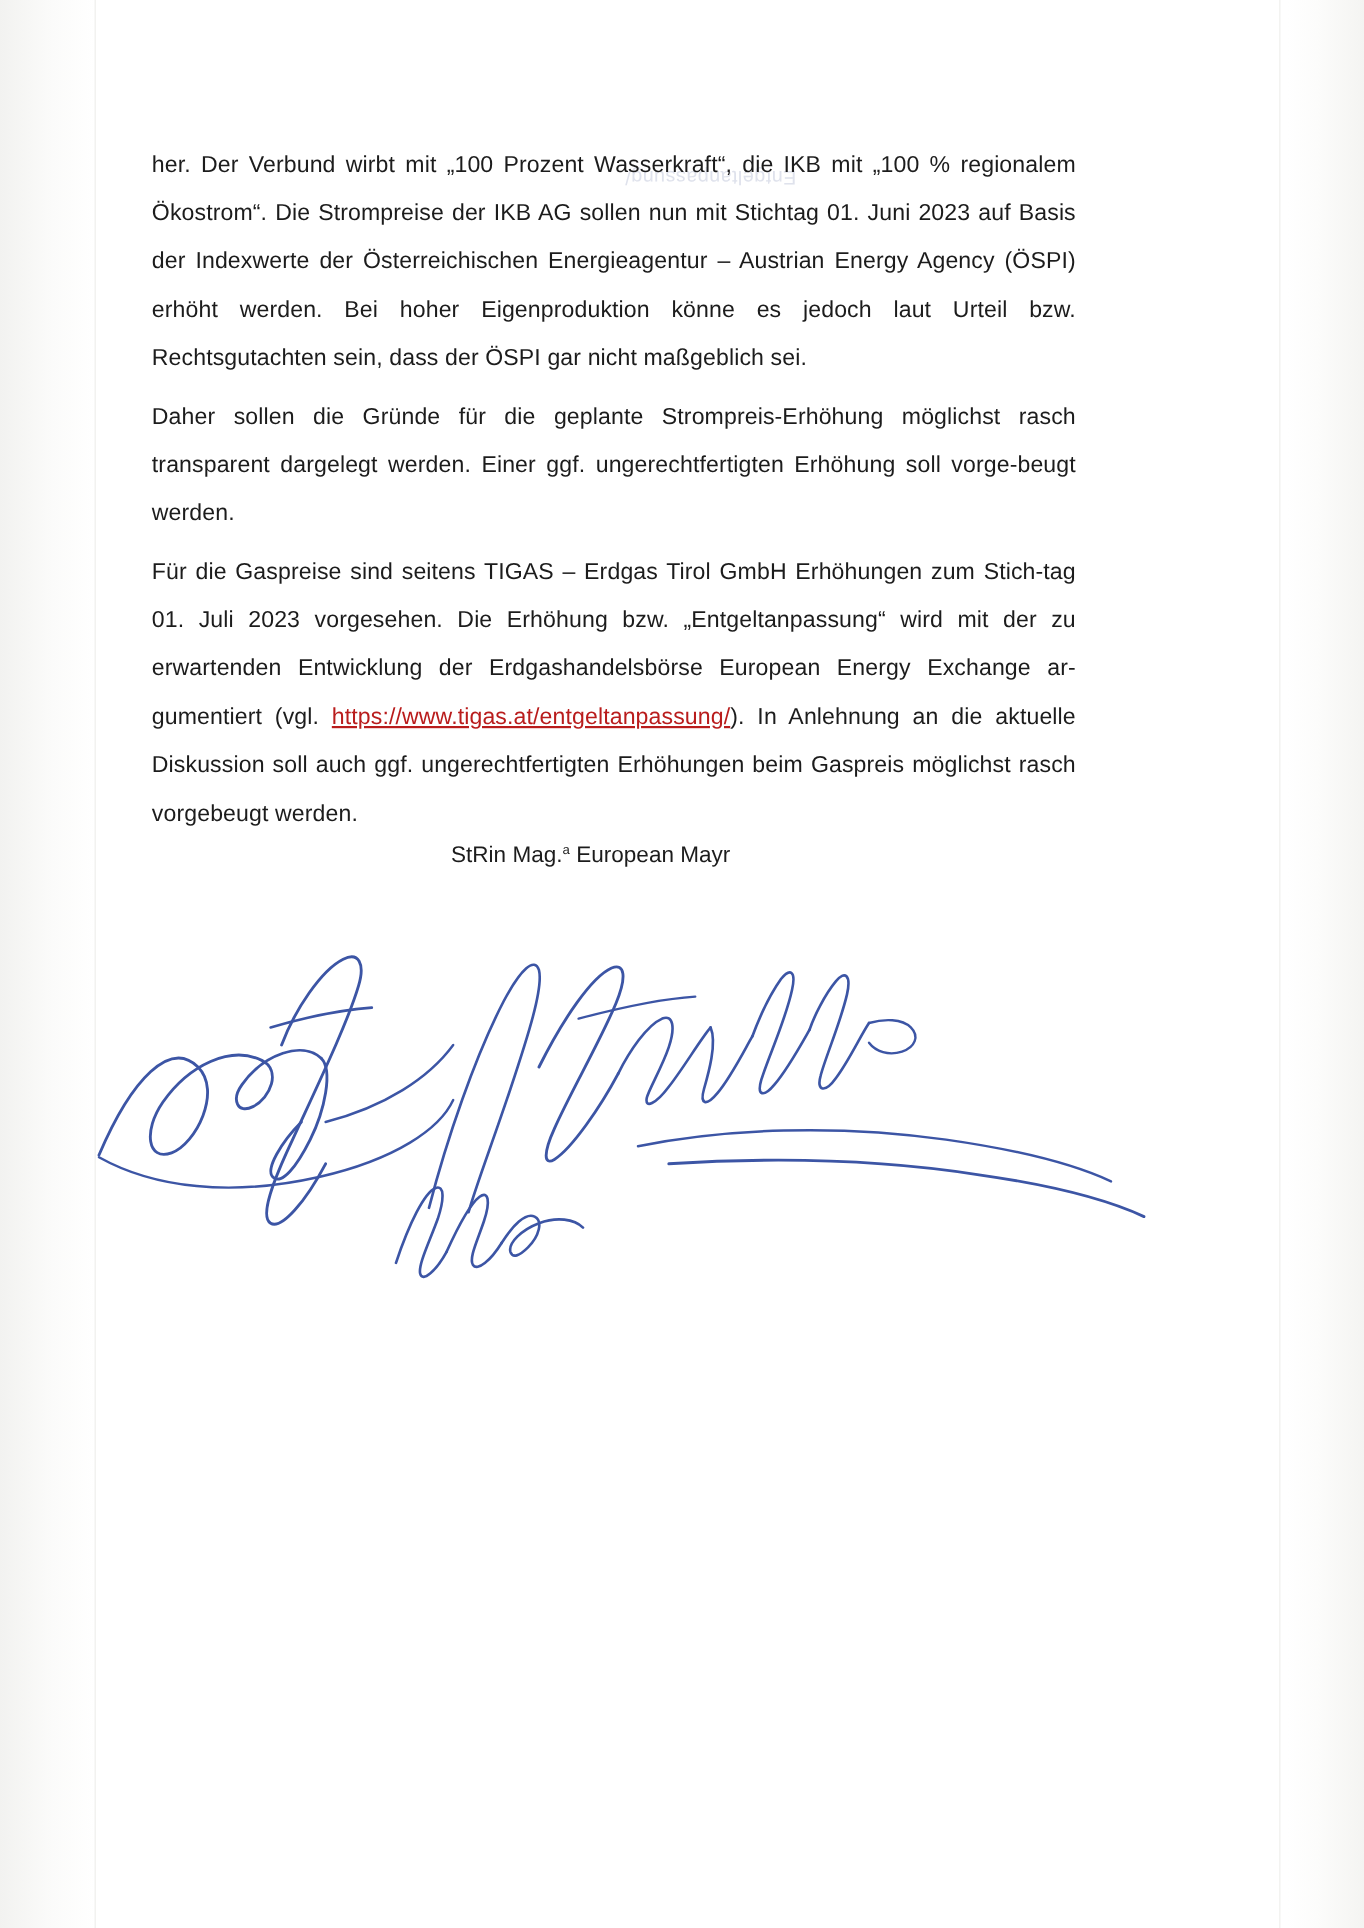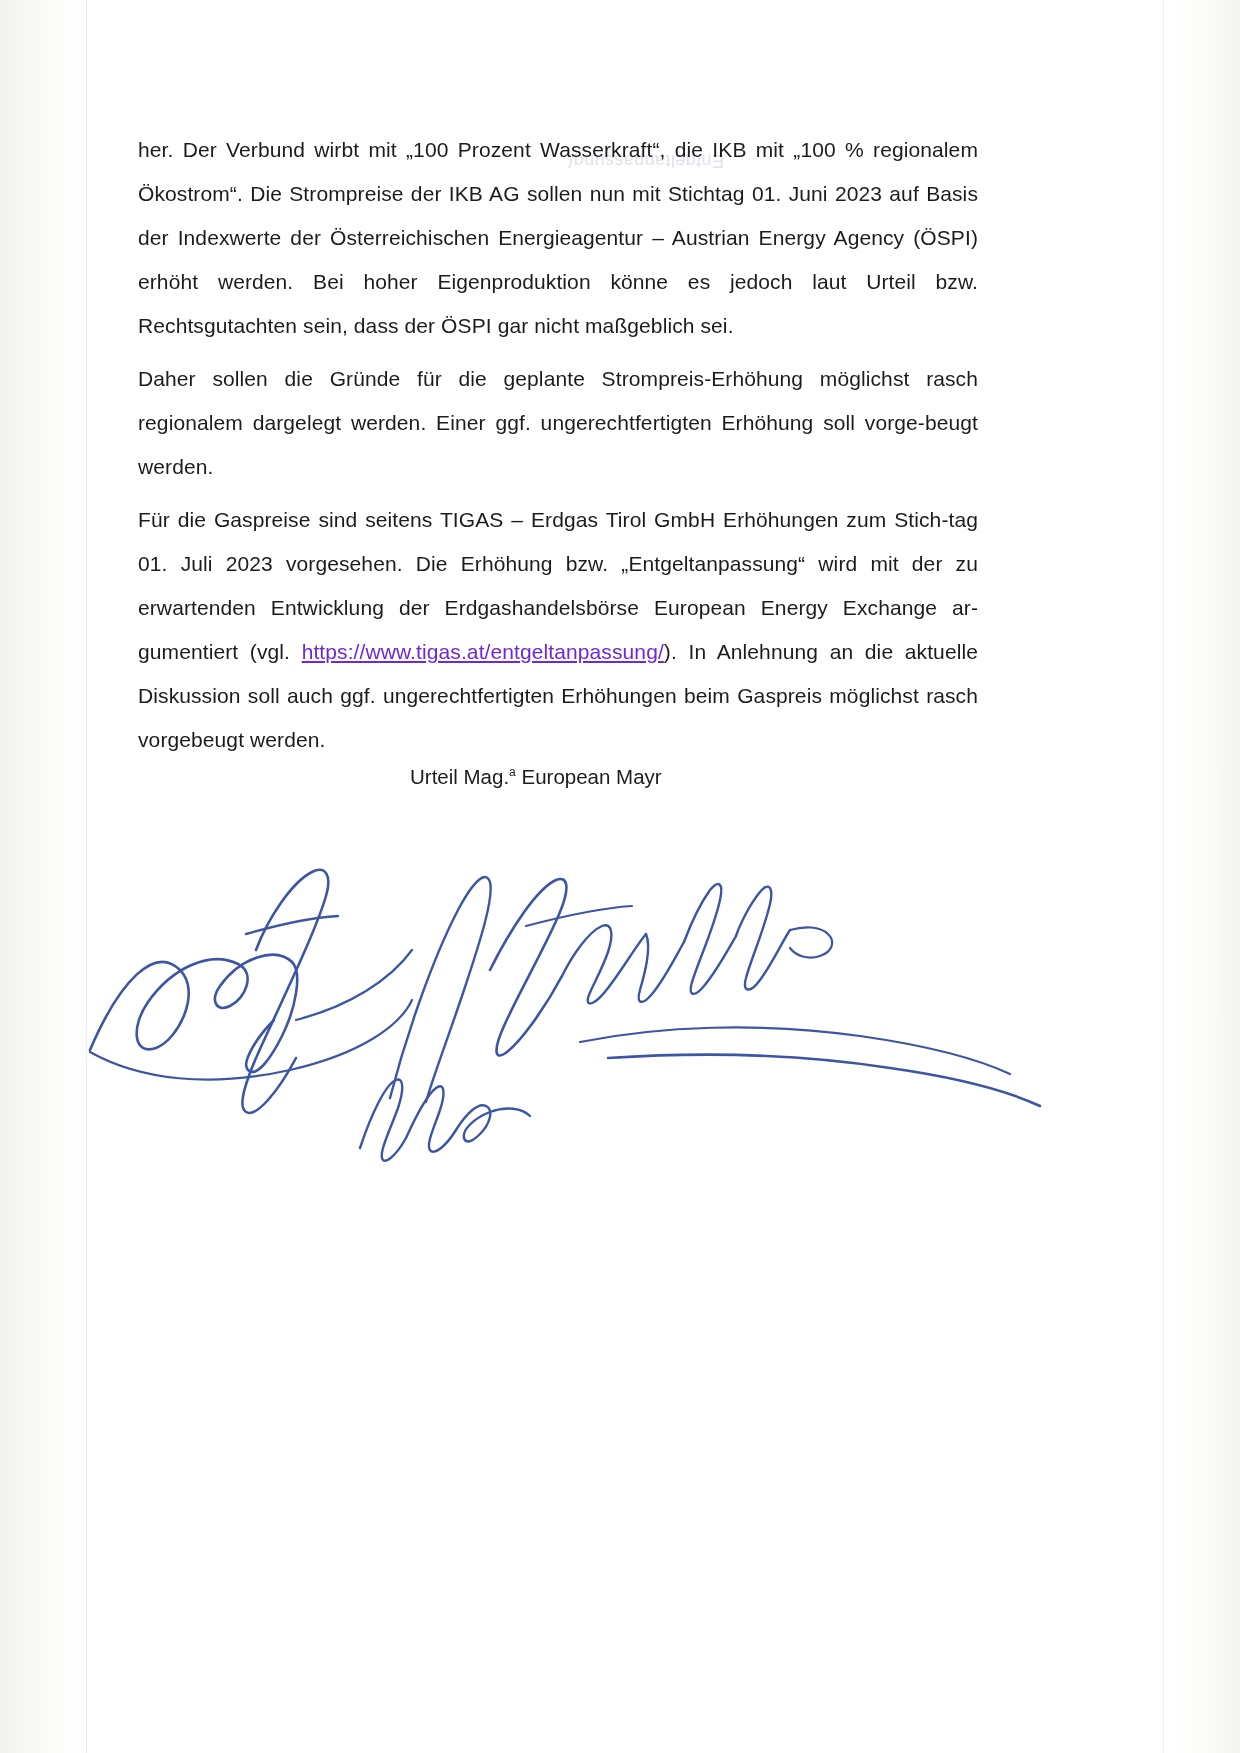--- a/index.html
+++ b/index.html
@@ -68,21 +68,21 @@
     letter-spacing: 0.1px;
     margin: 0 0 9px 0;
     text-align: justify;
     text-justify: inter-word;
     color: #1c1c1c;
   }
   .para:last-of-type {
     margin-bottom: 0;
   }
   a.doclink {
-    color: #6d28d9;
+    color: #b91c1c;
   }
 
   .signature-name {
     position: absolute;
     left: 410px;
     top: 757px;
     font-size: 20.5px;
     line-height: 30px;
     color: #1c1c1c;
     white-space: nowrap;
@@ -127,25 +127,25 @@
 
   <div class="scan-edge-left"></div>
   <div class="scan-line-left"></div>
   <div class="scan-edge-right"></div>
   <div class="scan-line-right"></div>
 
   <div class="watermark">Entgeltanpassung/</div>
 
   <div class="content">
     <p class="para">her. Der Verbund wirbt mit „100 Prozent Wasserkraft“, die IKB mit „100 % regionalem Ökostrom“. Die Strompreise der IKB AG sollen nun mit Stichtag 01. Juni 2023 auf Basis der Indexwerte der Österreichischen Energieagentur – Austrian Energy Agency (ÖSPI) erhöht werden. Bei hoher Eigenproduktion könne es jedoch laut Urteil bzw. Rechtsgutachten sein, dass der ÖSPI gar nicht maßgeblich sei.</p>
-    <p class="para">Daher sollen die Gründe für die geplante Strompreis-Erhöhung möglichst rasch regionalem dargelegt werden. Einer ggf. ungerechtfertigten Erhöhung soll vorge-beugt werden.</p>
+    <p class="para">Daher sollen die Gründe für die geplante Strompreis-Erhöhung möglichst rasch transparent dargelegt werden. Einer ggf. ungerechtfertigten Erhöhung soll vorge-beugt werden.</p>
     <p class="para"><span>Für die Gaspreise sind seitens TIGAS – Erdgas Tirol GmbH Erhöhungen zum Stich-tag 01. Juli 2023 vorgesehen. Die Erhöhung bzw. „Entgeltanpassung“ wird mit der zu erwartenden Entwicklung der Erdgashandelsbörse European Energy Exchange ar-gumentiert (vgl. </span><a class="doclink" href="#">https://www.tigas.at/entgeltanpassung/</a><span>). In Anlehnung an die aktuelle Diskussion soll auch ggf. ungerechtfertigten Erhöhungen beim Gaspreis möglichst rasch vorgebeugt werden.</span></p>
   </div>
 
-  <div class="signature-name"><span>Urteil Mag.</span><sup>a</sup><span> European Mayr</span></div>
+  <div class="signature-name"><span>StRin Mag.</span><sup>a</sup><span> European Mayr</span></div>
 
   <div class="signature-ink">
     <svg viewBox="0 0 1010 360" xmlns="http://www.w3.org/2000/svg" fill="none">
       <g stroke="#3c55a5" stroke-linecap="round" stroke-linejoin="round" fill="none">
 
         <path d="M30 220 C60 150, 95 115, 120 140 C142 162, 118 210, 96 218 C74 226, 70 198, 88 172 C112 138, 150 120, 178 134 C196 143, 186 168, 170 176 C156 183, 150 170, 160 156 C180 128, 215 116, 232 132" stroke-width="2.6"></path>
         <path d="M232 132 C243 143, 235 180, 222 206 C210 230, 196 248, 188 240 C181 233, 196 208, 214 190" stroke-width="2.6"></path>
         <path d="M196 120 C208 88, 232 52, 252 42 C266 35, 272 46, 266 66 C256 100, 228 158, 206 206 C188 244, 176 276, 186 282 C196 288, 218 262, 236 228" stroke-width="2.6"></path>
         <path d="M186 104 C214 96, 248 88, 278 86" stroke-width="2.4"></path>
         <path d="M236 190 C290 176, 330 150, 352 120" stroke-width="2.2"></path>

